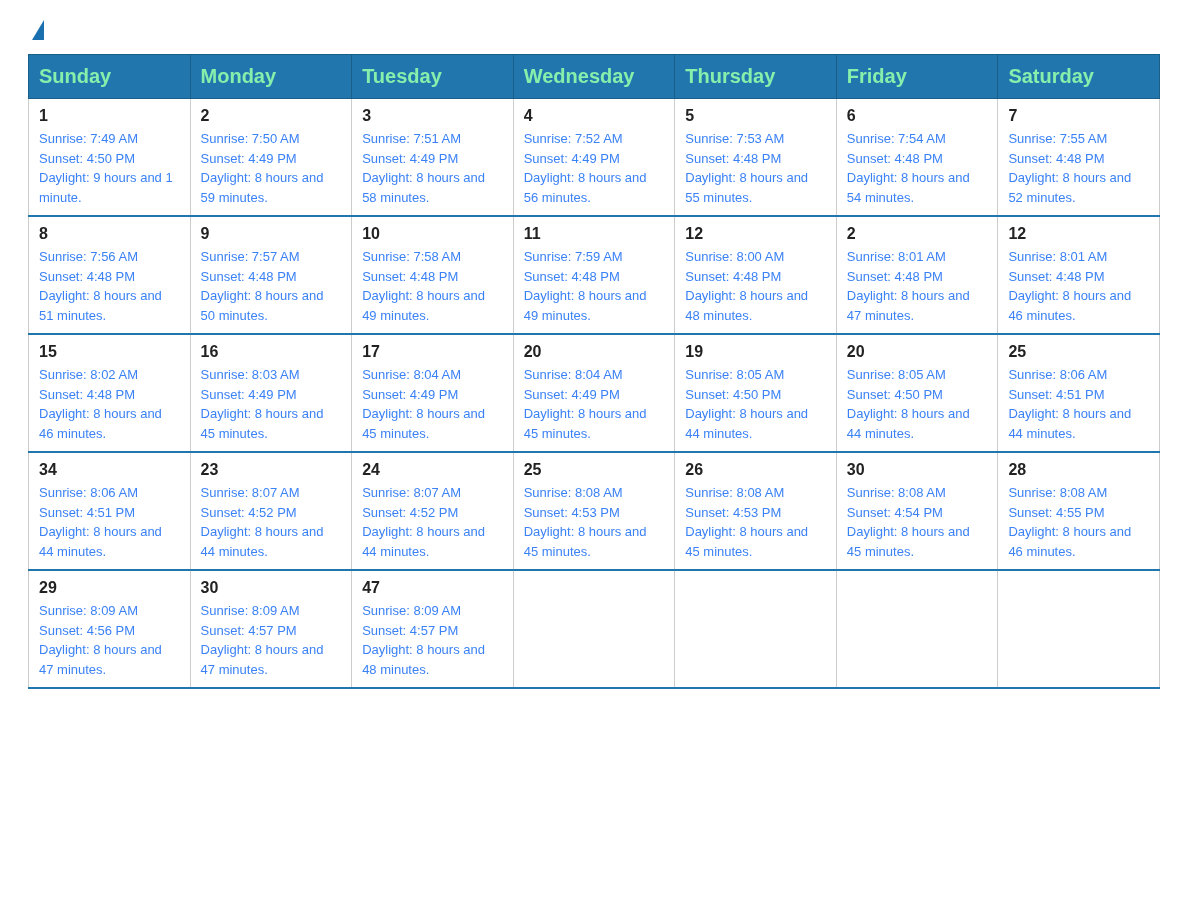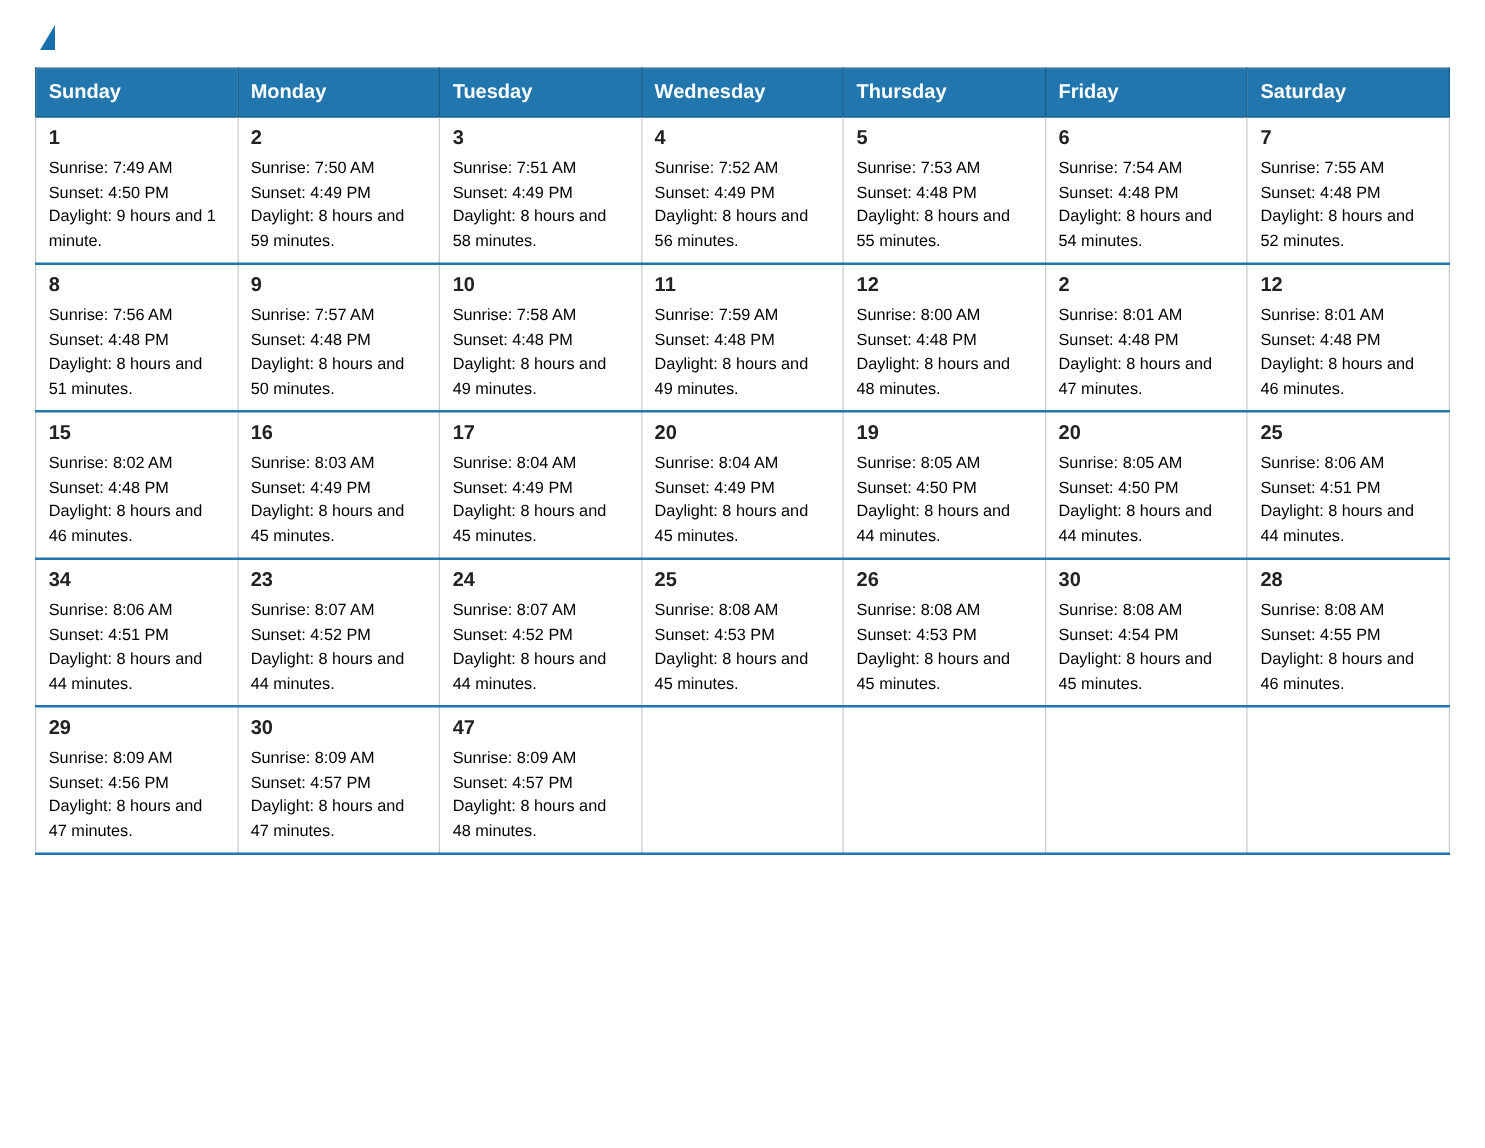--- a/index.html
+++ b/index.html
@@ -62,22 +62,22 @@
       color: #444;
       margin-top: 4px;
     }
     .calendar {
       width: 100%;
       border-collapse: collapse;
       margin-top: 8px;
     }
     .calendar thead th {
       background-color: #2176ae;
-      color: #ffffff;
-      font-size: 16px;
+      color: #86efac;
+      font-size: 20px;
       font-weight: bold;
       padding: 10px 10px;
       text-align: left;
       border: 1px solid #1a5f8a;
     }
     .calendar tbody td {
       vertical-align: top;
       border: 1px solid #ccc;
       padding: 8px 10px;
       width: 14.28%;
@@ -87,21 +87,21 @@
       border-bottom: 2px solid #2176ae;
     }
     .day-number {
       font-size: 16px;
       font-weight: bold;
       color: #222;
       margin-bottom: 4px;
     }
     .day-info {
       font-size: 13px;
-      color: #000000;
+      color: #3b82f6;
       line-height: 1.5;
     }
     .empty-cell {
       background: #fff;
     }
   </style>
 </head>
 <body>
 
 <div class="header-row">

